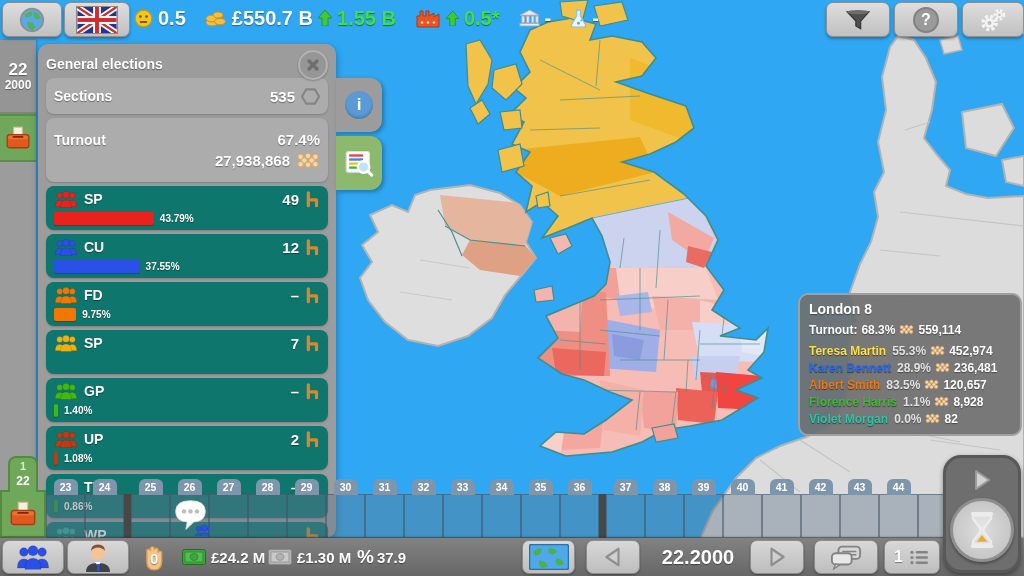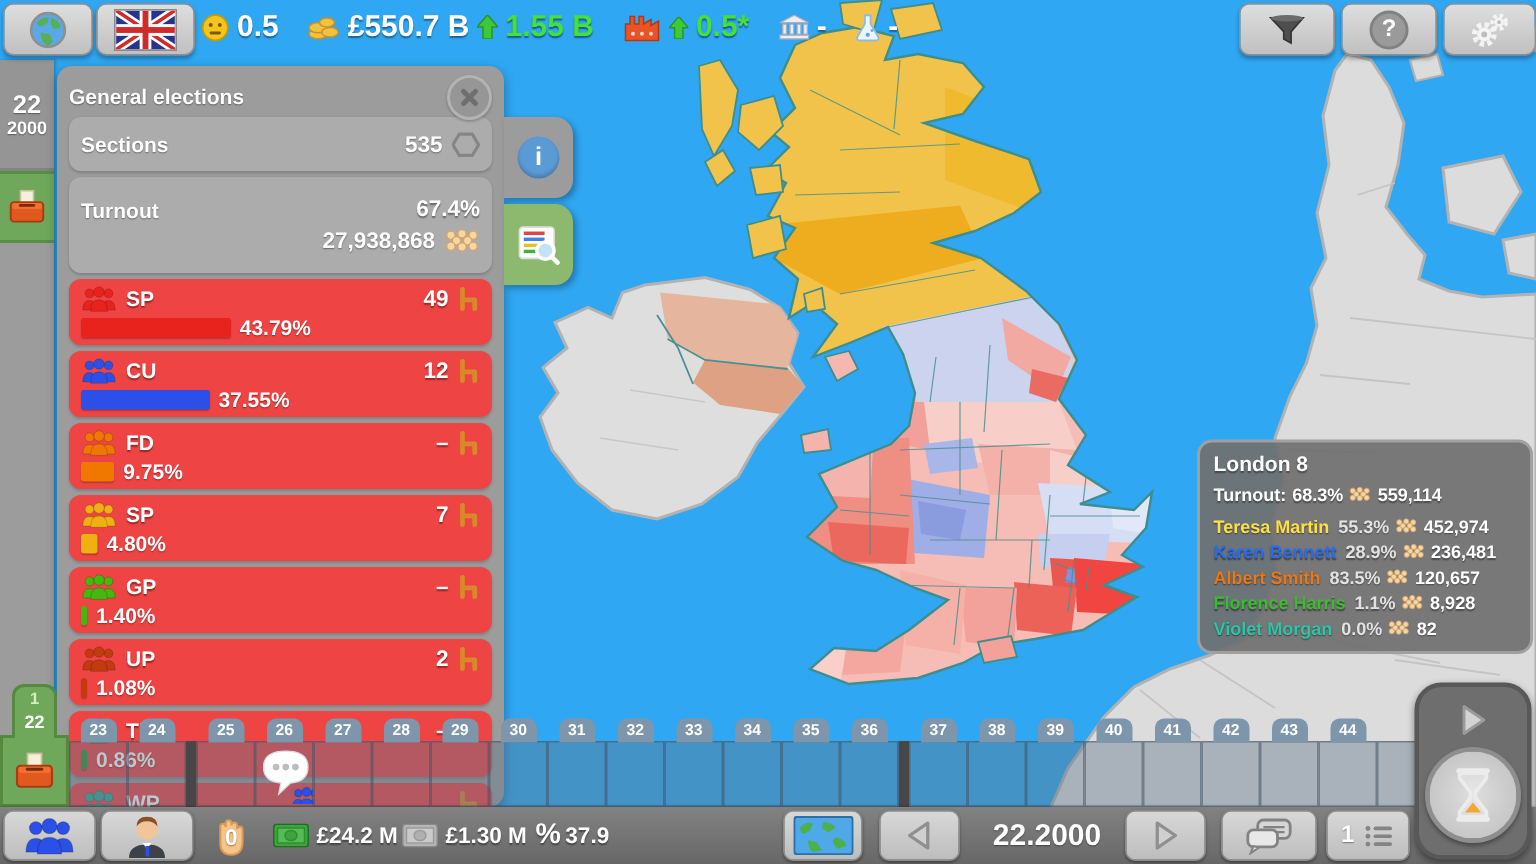--- a/index.html
+++ b/index.html
@@ -32,22 +32,22 @@
   #panel-title{font-size:14px;}
   #close-btn{position:absolute;right:8px;top:6px;width:26px;height:26px;border-radius:50%;
              background:#969696;border:2px solid #b3b3b3;box-shadow:0 1px 2px rgba(0,0,0,.25);
              display:flex;align-items:center;justify-content:center;}
   .card{background:#acacac;border-radius:8px;box-shadow:0 1px 2px rgba(0,0,0,.18);margin-bottom:4px;}
   #sections-card{height:36px;display:flex;align-items:center;padding:0 8px;gap:6px;}
   #sections-card .sp{flex:1;}
   #turnout-card{height:64px;padding:11px 8px;box-sizing:border-box;text-align:right;}
   .tline{display:flex;align-items:center;gap:6px;height:21px;}
   .tline .sp{flex:1;}
-  .fs15{font-size:15px;} .fs14{font-size:14px;} .fs13{font-size:14px;}
-  .party-row{background:#ef4444;border-radius:8px;box-shadow:0 1px 2px rgba(0,0,0,.18);
+  .fs15{font-size:15px;} .fs14{font-size:14px;} .fs13{font-size:10px;}
+  .party-row{background:#0f766e;border-radius:8px;box-shadow:0 1px 2px rgba(0,0,0,.18);
              height:44px;margin-bottom:4px;padding:3px 8px;box-sizing:border-box;}
   .pr-top{display:flex;align-items:center;gap:6px;height:20px;}
   .pr-top .p-code{font-size:14px;}
   .pr-top .sp{flex:1;}
   .pr-top .p-seats{font-size:15px;}
   .pr-bot{display:flex;align-items:center;gap:6px;height:16px;margin-top:1px;}
   .p-bar{height:13px;border-radius:2px;box-shadow:0 1px 1px rgba(0,0,0,.25);}
   .crowd-ic{width:24px;height:18px;}
   .chair-ic{width:15px;height:17px;}
   
@@ -560,24 +560,20 @@
       <svg class="crowd-ic p-icon" style="color: rgb(239, 176, 18);">
             <use href="#crowd"></use>
           </svg>
       <span class="p-code otext">SP</span>
       <span class="sp"></span>
       <span class="p-seats otext">7</span>
       <svg class="chair-ic">
             <use href="#chair"></use>
           </svg>
     </div>
-    <div class="pr-bot">
-      <div class="p-bar" style="width: 10.944px; background: rgb(239, 176, 18);"></div>
-      <span class="p-pct otext fs13">4.80%</span>
-    </div>
   </div>
 
   <div class="party-row">
     <div class="pr-top">
       <svg class="crowd-ic p-icon" style="color: rgb(67, 184, 15);">
             <use href="#crowd"></use>
           </svg>
       <span class="p-code otext">GP</span>
       <span class="sp"></span>
       <span class="p-seats otext">–</span>

